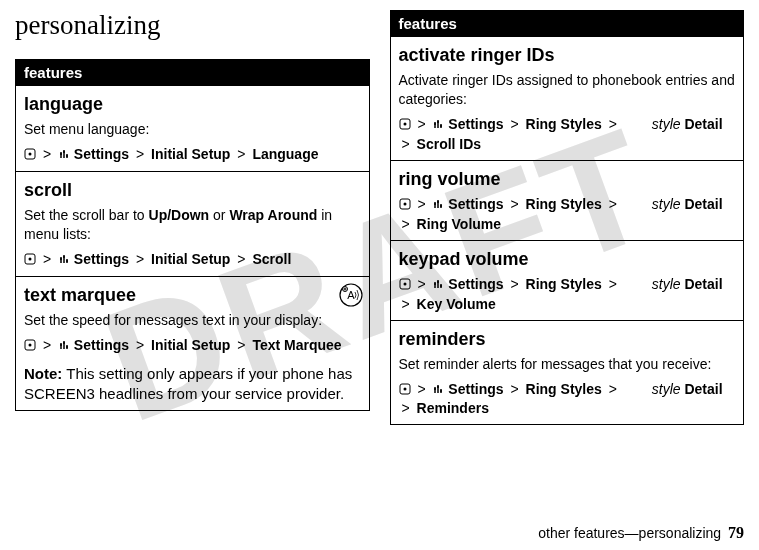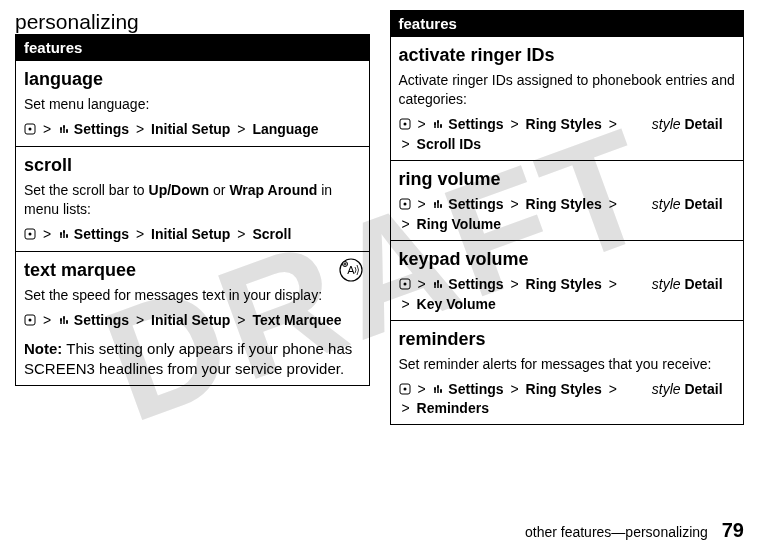--- a/index.html
+++ b/index.html
@@ -28,23 +28,24 @@
       z-index: 1;
       display: flex;
       gap: 20px;
       padding: 10px 15px 0 15px;
     }
     .col {
       flex: 1;
       width: 50%;
     }
     .page-title {
-      font-size: 21px;
+      font-size: 27px;
       font-weight: normal;
-      margin-bottom: 0;
+      margin-bottom: 18px;
+      font-family: Liberation Serif, serif;
     }
     table {
       width: 100%;
       border-collapse: collapse;
       border: 1.5px solid #000;
       padding-left: 37px;
     }
     th {
       text-align: left;
       background: #000;
@@ -99,22 +100,23 @@
       font-weight: bold;
     }
     .footer {
       position: absolute;
       bottom: 8px;
       right: 15px;
       font-size: 14px;
     }
     .footer .pagenum {
       font-weight: bold;
-      font-size: 20px;
-      margin-left: 10px;
+      font-size: 16px;
+      margin-left: 3px;
+      font-family: Liberation Serif, serif;
     }
     .cell-with-icon {
       position: relative;
     }
     .corner-icon {
       position: absolute;
       top: 6px;
       right: 6px;
     }
     .inline-text .bold {

